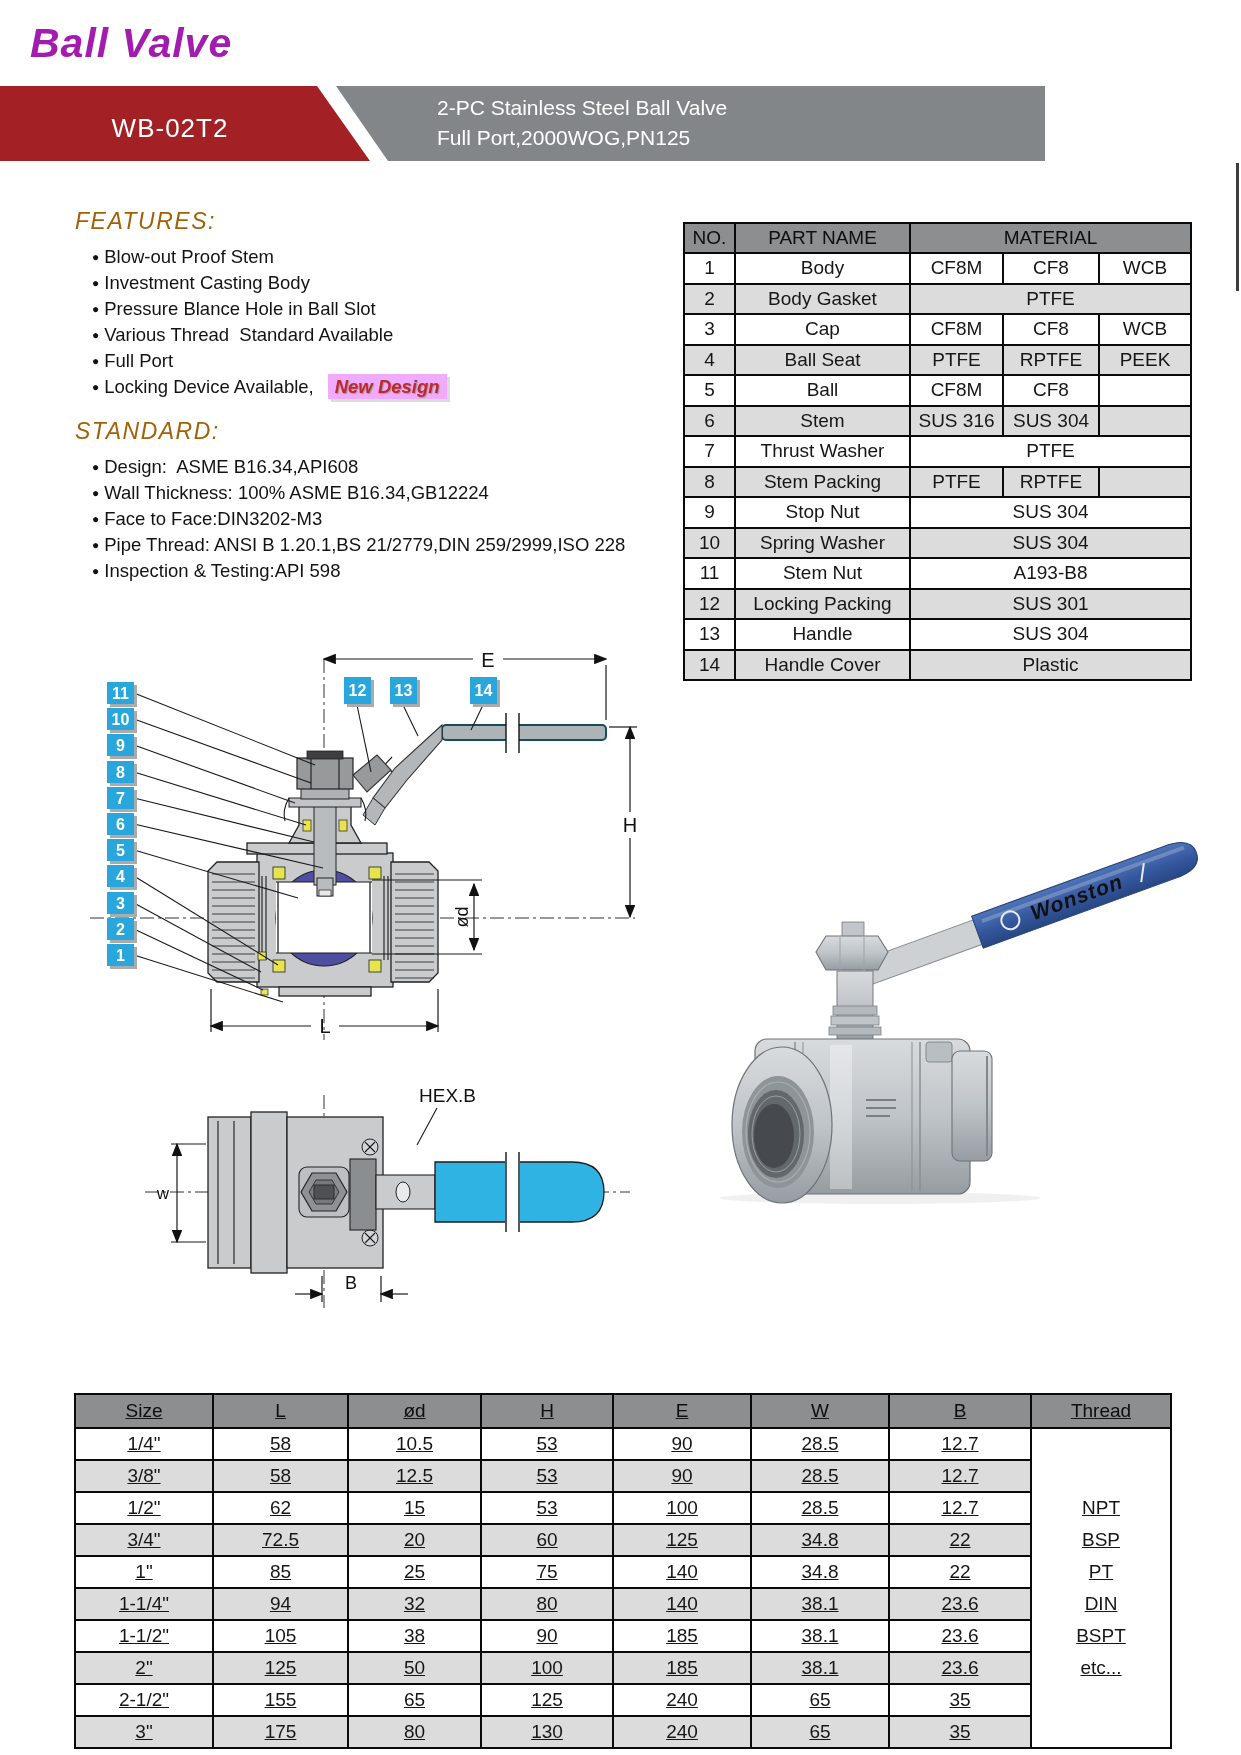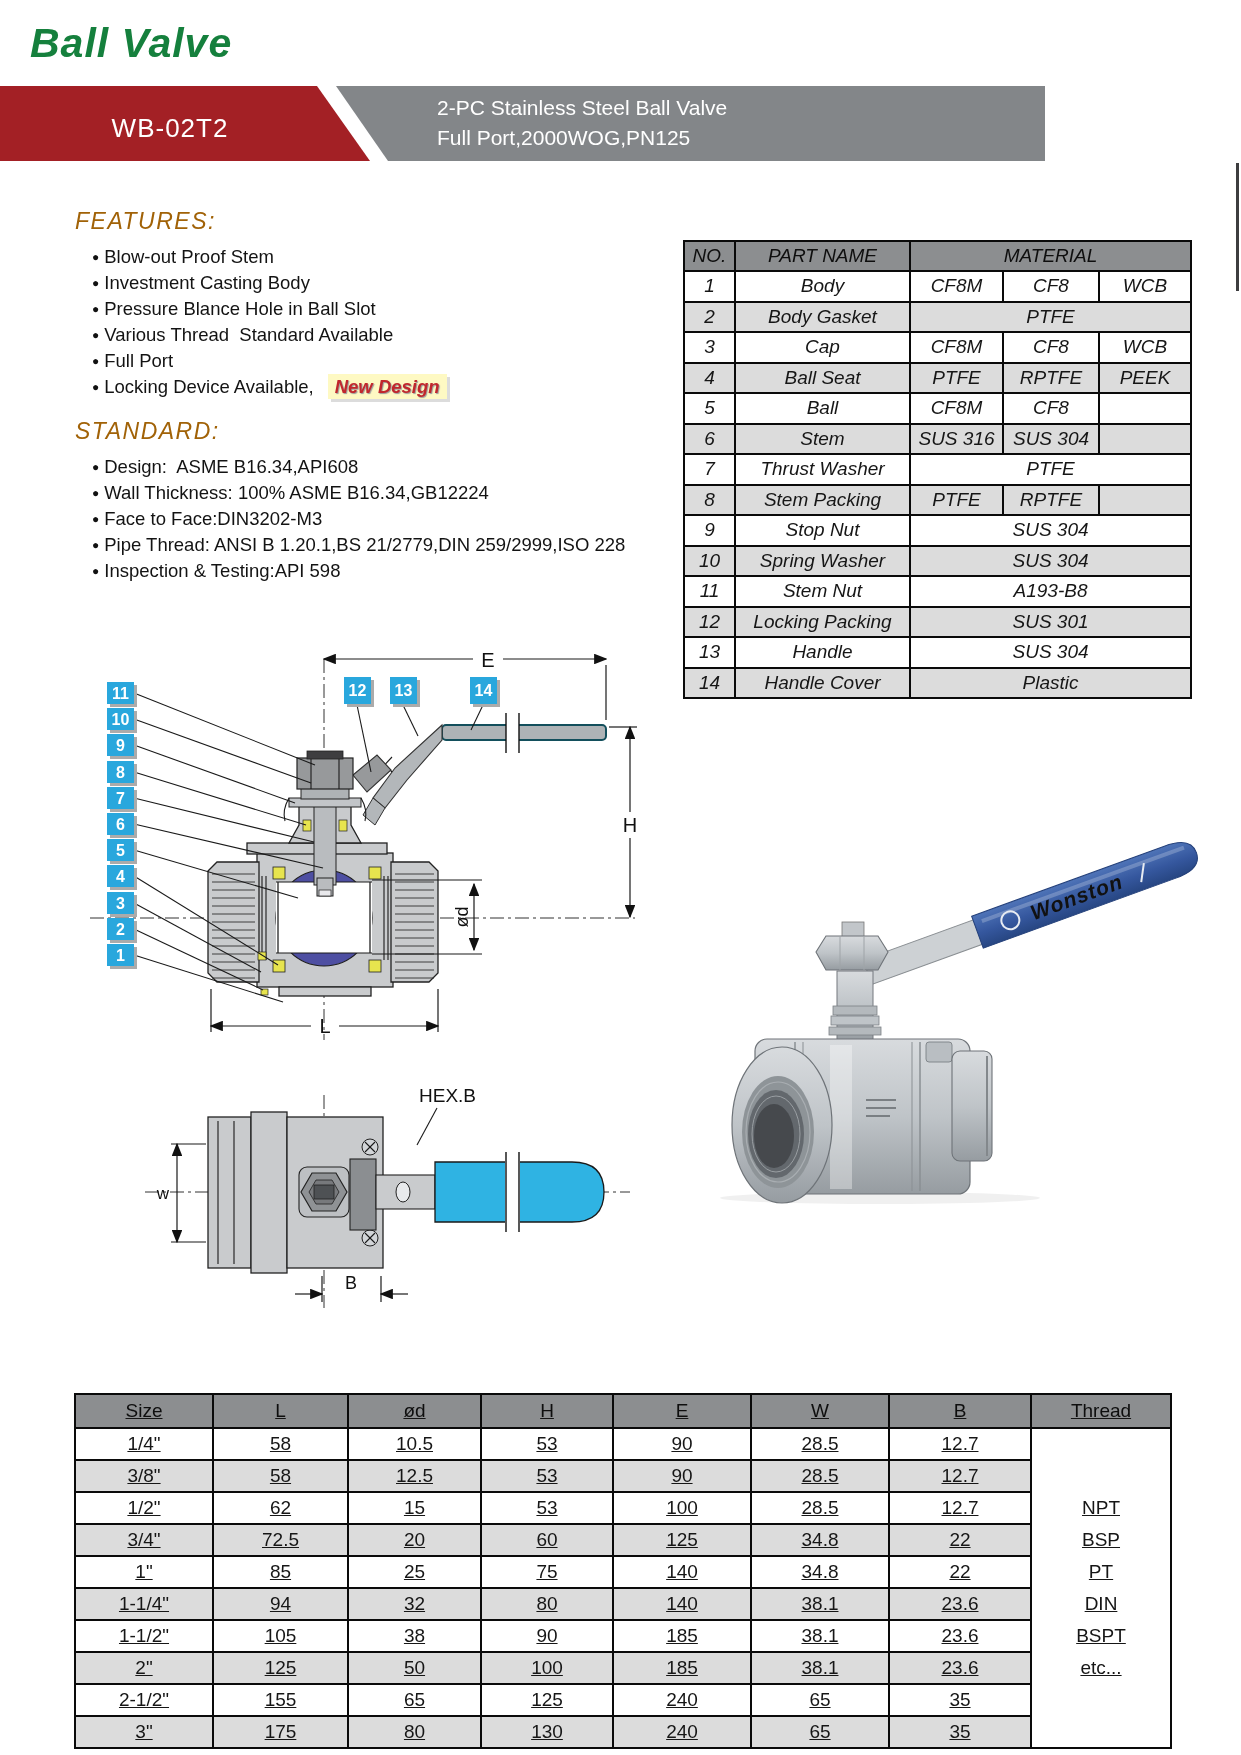--- a/index.html
+++ b/index.html
@@ -4,21 +4,21 @@
 <style>
   * { margin:0; padding:0; box-sizing:border-box; }
   html,body { background:#ffffff; }
   body { font-family:"Liberation Sans","DejaVu Sans",sans-serif; color:#161616; }
   #page {
     position:relative; width:1241px; height:1755px; background:#fff; overflow:hidden;
   }
   
   .title {
     position:absolute; left:30px; top:20px;
-    font-size:41px; font-weight:bold; font-style:italic; letter-spacing:1px; color:#15803d;
+    font-size:41px; font-weight:bold; font-style:italic; letter-spacing:1px; color:#a21caf;
   }
   .banner { position:absolute; left:0; top:86px; width:1045px; height:75px; }
   .banner-gray {
     position:absolute; inset:0; background:#838689;
     clip-path:polygon(336px 0, 1241px 0, 1241px 47px, 1233px 75px, 388px 75px);
   }
   .banner-red {
     position:absolute; inset:0; background:#A32025;
     clip-path:polygon(0 0, 317px 0, 370px 75px, 0 75px);
   }
@@ -32,28 +32,28 @@
   
   .list-block { position:absolute; left:75px; }
   .list-block h2 {
     font-size:23px; font-weight:normal; font-style:italic; letter-spacing:1.5px; color:#a16207;
   }
   .list-block ul { list-style:none; margin-top:9px; margin-left:17px; }
   .list-block li { font-size:18.5px; line-height:25px; white-space:pre; color:#131313; }
   .blt { font-size:12px; vertical-align:2px; margin-right:5px; color:#111; }
   .new-design {
     display:inline-block; margin-left:14px; padding:0 7px;
-    font-style:italic; font-weight:bold; color:#C1272D; background:#fef9c3;
+    font-style:italic; font-weight:bold; color:#C1272D; background:#f0abfc;
     box-shadow:3px 3px 0 #dcdcdc; text-shadow:1px 1px 1px #9a9a9a;
   }
   
   table { border-collapse:collapse; table-layout:fixed; }
   td,th { border:2px solid #0a0a0a; text-align:center; vertical-align:middle;
           font-size:19px; font-weight:normal; padding:0; overflow:hidden; }
-  .parts-table { position:absolute; left:683px; top:240px; width:507px;font-style:italic; }
+  .parts-table { position:absolute; left:683px; top:222px; width:507px; }
   .parts-table th { background:#8c8e90; color:#0e0e0e; height:30px; }
   .parts-table td { height:30.5px; background:#fff; }
   .parts-table tr.alt td { background:#dcdcdc; }
   .dim-table { position:absolute; left:74px; top:1393px; width:1096px;text-decoration:underline; }
   .dim-table th { background:#8c8e90; color:#0e0e0e; height:34px; }
   .dim-table td { height:32px; background:#fff; }
   .dim-table tr.alt td { background:#dcdcdc; }
   .dim-table td.thread-cell { background:#fff; vertical-align:middle; }
   .thread-cell div { line-height:32px; font-size:19px; }
   

